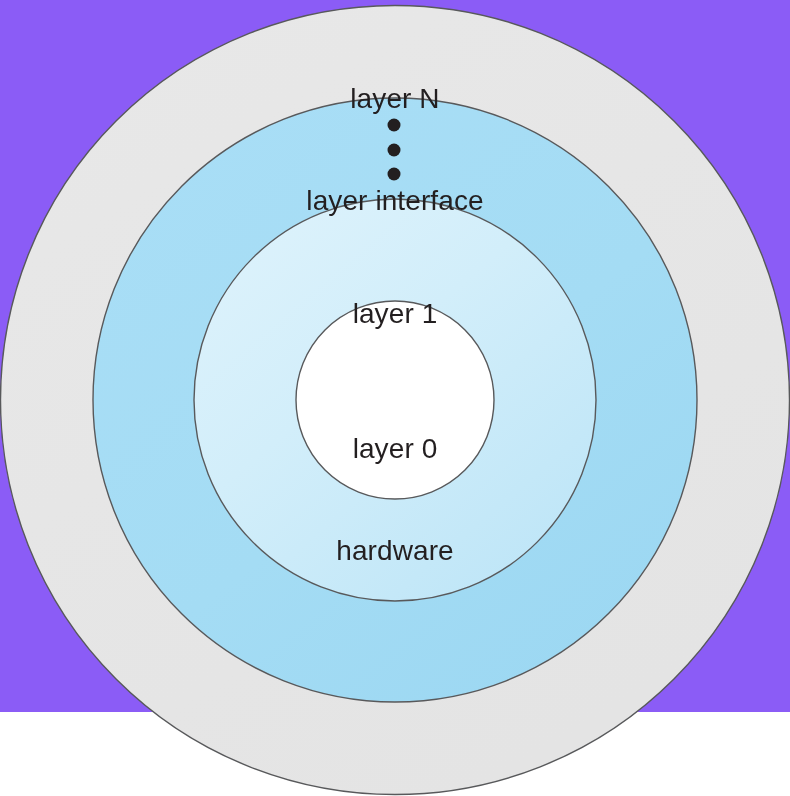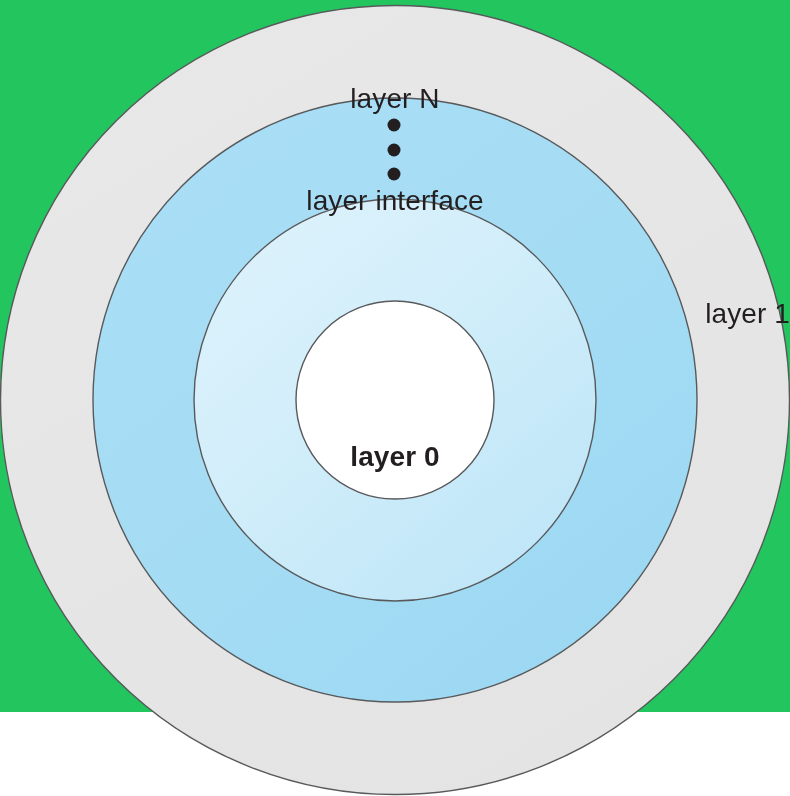--- a/index.html
+++ b/index.html
@@ -10,21 +10,21 @@
   body {
     width: 790px;
     height: 796px;
     overflow: hidden;
     font-family: "Liberation Sans", "DejaVu Sans", sans-serif;
   }
   #diagram-root {
     position: relative;
     width: 790px;
     height: 712px;
-    background: #22c55e;
+    background: #8b5cf6;
   }
   #layer-svg {
     position: absolute;
     left: 0;
     top: 0;
     width: 790px;
     height: 796px;
     display: block;
   }
   .ring-label {
@@ -34,22 +34,22 @@
     text-align: center;
     color: #231f20;
     font-family: "Liberation Sans", "DejaVu Sans", sans-serif;
     font-size: 28px;
     line-height: 34px;
     letter-spacing: 0.1px;
     white-space: pre;
     pointer-events: none;
   }
   #label-layer-n { top: 14px; }
-  #label-layer-1 { top: 229px; text-align: right; }
-  #label-layer-0 { top: 372px; font-weight: bold; }
+  #label-layer-1 { top: 229px; }
+  #label-layer-0 { top: 364px; }
 </style>
 </head>
 <body>
 
 <div id="diagram-root">
 
   <svg id="layer-svg" viewBox="0 0 790 796">
     <defs>
       <linearGradient id="grad-layer1" x1="0" y1="0" x2="0.85" y2="1">
         <stop offset="0%" stop-color="#dff3fc"></stop>
@@ -86,15 +86,16 @@
     <div>layer N</div>
     <div>layer interface</div>
   </div>
 
   <div class="ring-label" id="label-layer-1">
     <div>layer 1</div>
   </div>
 
   <div class="ring-label" id="label-layer-0">
     <div>layer 0</div>
+    <div>hardware</div>
   </div>
 
 </div>
 
 </body></html>

